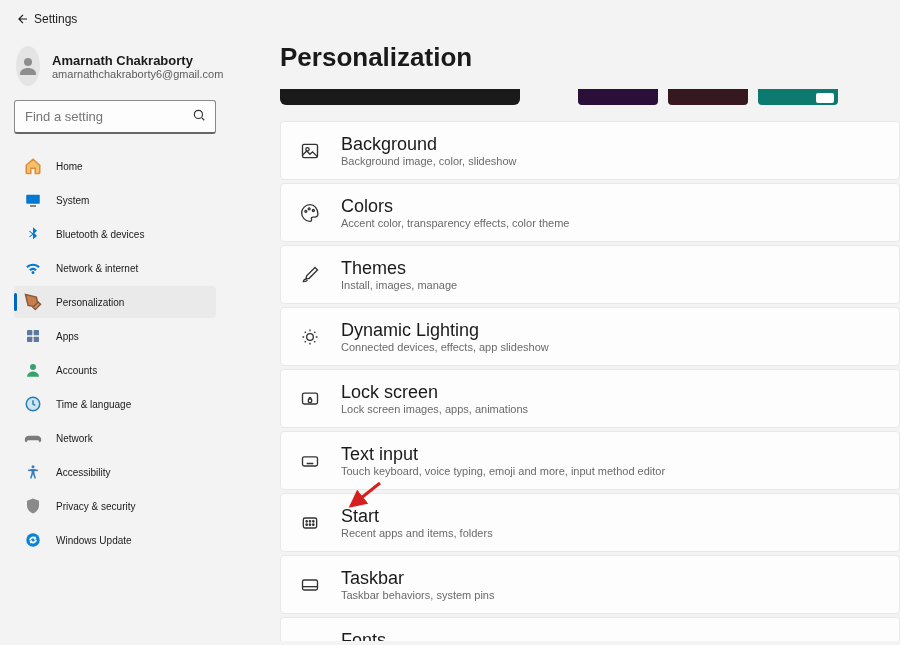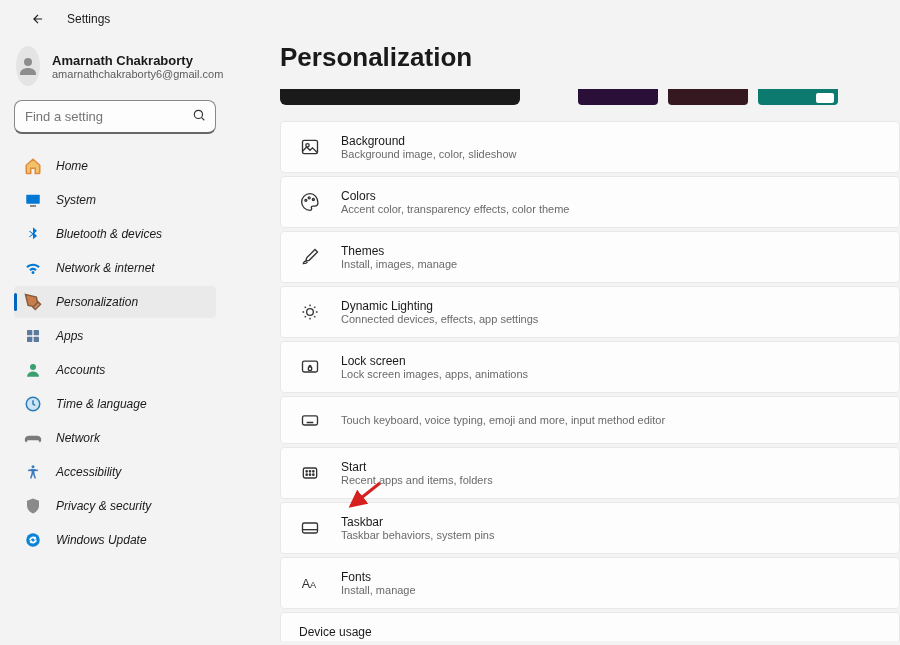--- a/index.html
+++ b/index.html
@@ -1,54 +1,54 @@
 <!DOCTYPE html>
 <html><head>
   <meta charset="utf-8">
   <style>
     * { margin: 0; padding: 0; box-sizing: border-box; font-family: 'Segoe UI', Tahoma, sans-serif; }
     body { background: #f3f3f3; width: 900px; height: 645px; overflow: hidden; color: #1a1a1a; }
 
-    .header-bar { display: flex; align-items: flex-end; padding: 12px 31px; gap: 22px; }
+    .header-bar { display: flex; align-items: flex-end; padding: 12px 16px; gap: 4px; }
     .back-arrow { cursor: pointer; display:flex; align-items:center; color:#1a1a1a; }
     .header-title { font-size: 12px; font-weight: 400; }
 
     .container { display: flex; height: calc(645px - 42px); }
 
     .sidebar { width: 230px; padding: 8px 14px 0 14px; display:flex; flex-direction:column; }
     .profile { display:flex; align-items:center; gap:12px; margin-bottom:14px; margin-left:2px;}
     .avatar { width:40px; height:40px; border-radius:50%; background:#e4e4e4; display:flex; align-items:center; justify-content:center; }
     .avatar svg { fill:#8d8d8d; }
     .profile-text { display:flex; flex-direction:column; }
     .profile-name { font-size:13px; font-weight:600; }
     .profile-email { font-size:11px; color:#5c5c5c;text-align:center; }
 
     .search-wrap { position:relative; margin-bottom:16px; }
-    .search-input { width:100%; padding:8px 30px 8px 10px; border:1px solid #888; border-bottom:2px solid #666; border-radius:8px; background:#fdfdfd; font-size:13px; outline:none; }
+    .search-input { width:100%; padding:8px 30px 8px 10px; border:1px solid #888; border-bottom:2px solid #666; border-radius:3px; background:#fdfdfd; font-size:13px; outline:none; }
     .search-icon { position:absolute; right:10px; top:50%; transform:translateY(-50%); color:#333; }
 
     .nav-list { display:flex; flex-direction:column; gap:2px; }
-    .nav-item { display:flex; align-items:center; gap:14px; padding:7px 10px; border-radius:4px; font-size:12px; cursor:pointer; position:relative;font-style:italic; }
+    .nav-item { display:flex; align-items:center; gap:14px; padding:7px 10px; border-radius:4px; font-size:10px; cursor:pointer; position:relative; }
     .nav-item.active { background:#eaeaea; }
     .nav-item.active::before { content:""; position:absolute; left:0; top:22%; height:56%; width:3px; background:#0067c0; border-radius:3px; }
     .nav-icon { width:18px; height:18px; display:flex; align-items:center; justify-content:center; }
 
     .main { flex:1; padding: 4px 0 0 50px; overflow-y:auto; }
     .page-title { font-size:26px; font-weight:600; margin-bottom:16px; }
 
     .thumb-row { display:flex; gap:10px; margin-bottom:16px; align-items:flex-end; }
     .thumb-large { width:240px; height:16px; background:#1a1a1a; border-radius:0 0 6px 6px; }
     .thumb-spacer { width:38px; }
     .thumb-sm { width:80px; height:16px; border-radius:0 0 4px 4px; }
 
     .settings-list { display:flex; flex-direction:column; gap:3px; }
     .settings-item { display:flex; align-items:center; gap:20px; padding:12px 18px; background:#fdfdfd; border:1px solid #e8e8e8; border-radius:4px; cursor:pointer; }
     .settings-icon { width:22px; height:22px; display:flex; align-items:center; justify-content:center; color:#333; flex-shrink:0; }
     .settings-text { display:flex; flex-direction:column; }
-    .settings-title { font-size:12px; font-weight:400; }
+    .settings-title { font-size:18px; font-weight:400; }
     .settings-desc { font-size:11px; color:#6a6a6a; }
 
     .annotation-arrow { position:fixed; left:345px; top:478px; pointer-events:none; }
 
     ::-webkit-scrollbar { width:0; }
   </style>
 </head>
 <body>
 
 <div class="header-bar">
@@ -254,21 +254,21 @@
 
       <div class="settings-item">
         <span class="settings-icon">
             <svg width="20" height="20" viewBox="0 0 24 24" fill="none" stroke="currentColor" stroke-width="1.6">
               <circle cx="12" cy="12" r="4"></circle>
               <path d="M12 3v2M12 19v2M3 12h2M19 12h2M5.6 5.6l1.4 1.4M17 17l1.4 1.4M17 7l1.4-1.4M5.6 18.4L7 17"></path>
             </svg>
           </span>
         <div class="settings-text">
             <span class="settings-title">Dynamic Lighting</span>
-            <span class="settings-desc">Connected devices, effects, app settings</span>
+            <span class="settings-desc">Connected devices, effects, app slideshow</span>
           </div>
       </div>
 
       <div class="settings-item">
         <span class="settings-icon">
             <svg width="20" height="20" viewBox="0 0 24 24" fill="none" stroke="currentColor" stroke-width="1.6">
               <rect x="3" y="5" width="18" height="13" rx="2"></rect>
               <rect x="10" y="12" width="4" height="4" rx="1"></rect>
               <path d="M11 12v-1a1 1 0 0 1 2 0v1"></path>
             </svg>
@@ -280,20 +280,21 @@
       </div>
 
       <div class="settings-item">
         <span class="settings-icon">
             <svg width="20" height="20" viewBox="0 0 24 24" fill="none" stroke="currentColor" stroke-width="1.6">
               <rect x="3" y="7" width="18" height="11" rx="2"></rect>
               <path d="M7 11h.01M11 11h.01M15 11h.01M8 15h8"></path>
             </svg>
           </span>
         <div class="settings-text">
+            <span class="settings-title">Text input</span>
             <span class="settings-desc">Touch keyboard, voice typing, emoji and more, input method editor</span>
           </div>
       </div>
 
       <div class="settings-item">
         <span class="settings-icon">
             <svg width="20" height="20" viewBox="0 0 24 24" fill="none" stroke="currentColor" stroke-width="1.6">
               <rect x="4" y="6" width="16" height="12" rx="2"></rect>
               <circle cx="8" cy="10" r=".8" fill="currentColor"></circle>
               <circle cx="12" cy="10" r=".8" fill="currentColor"></circle>

